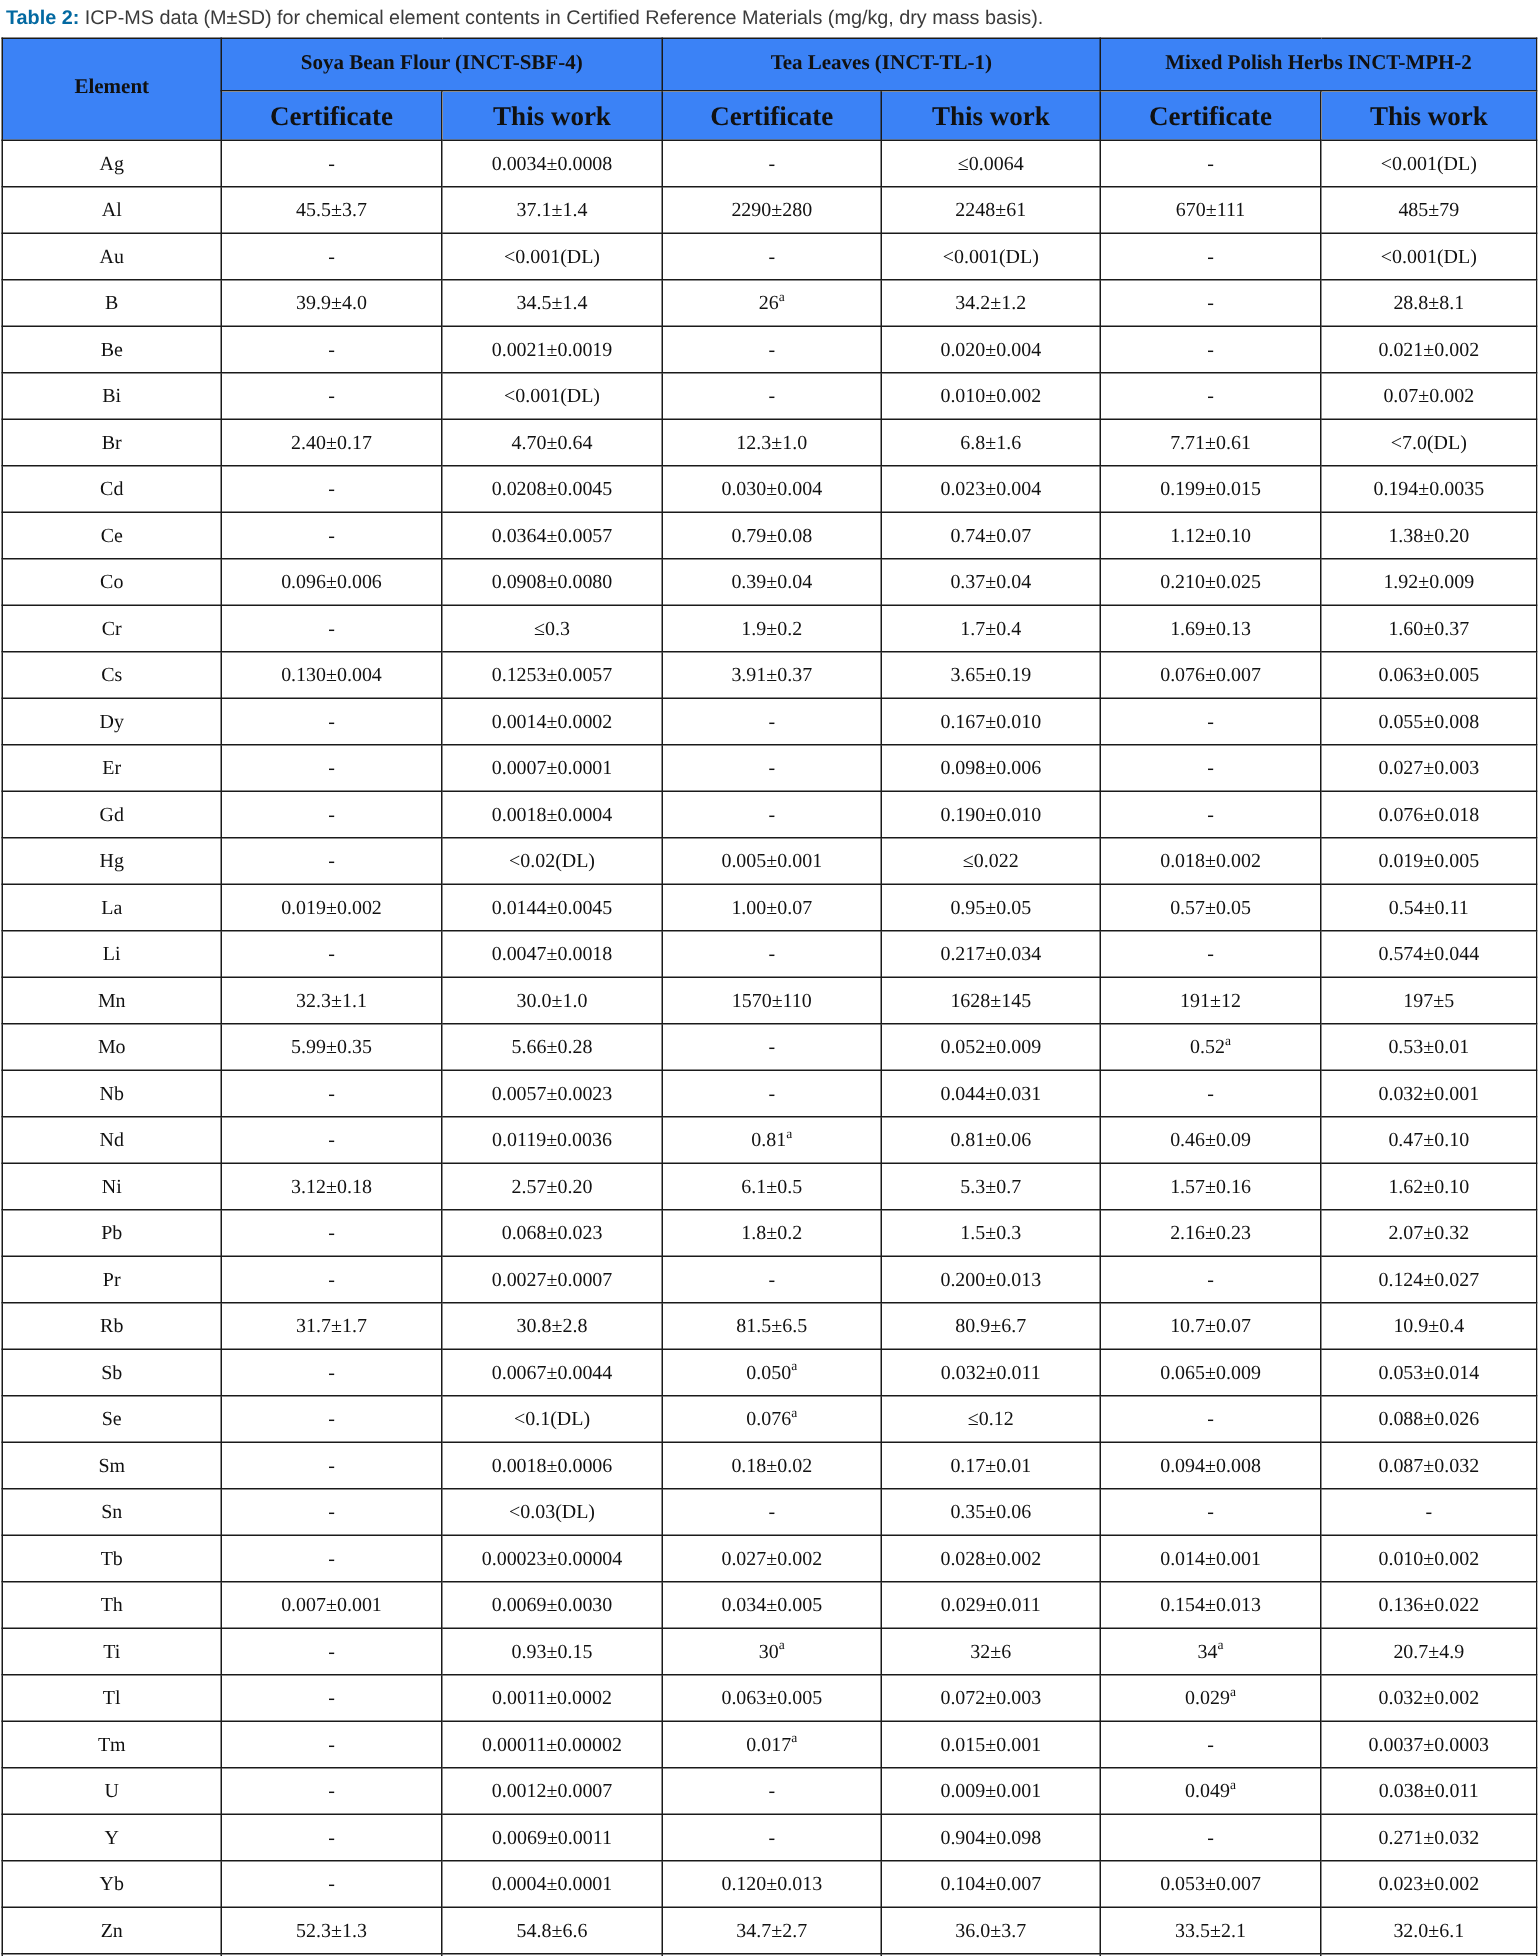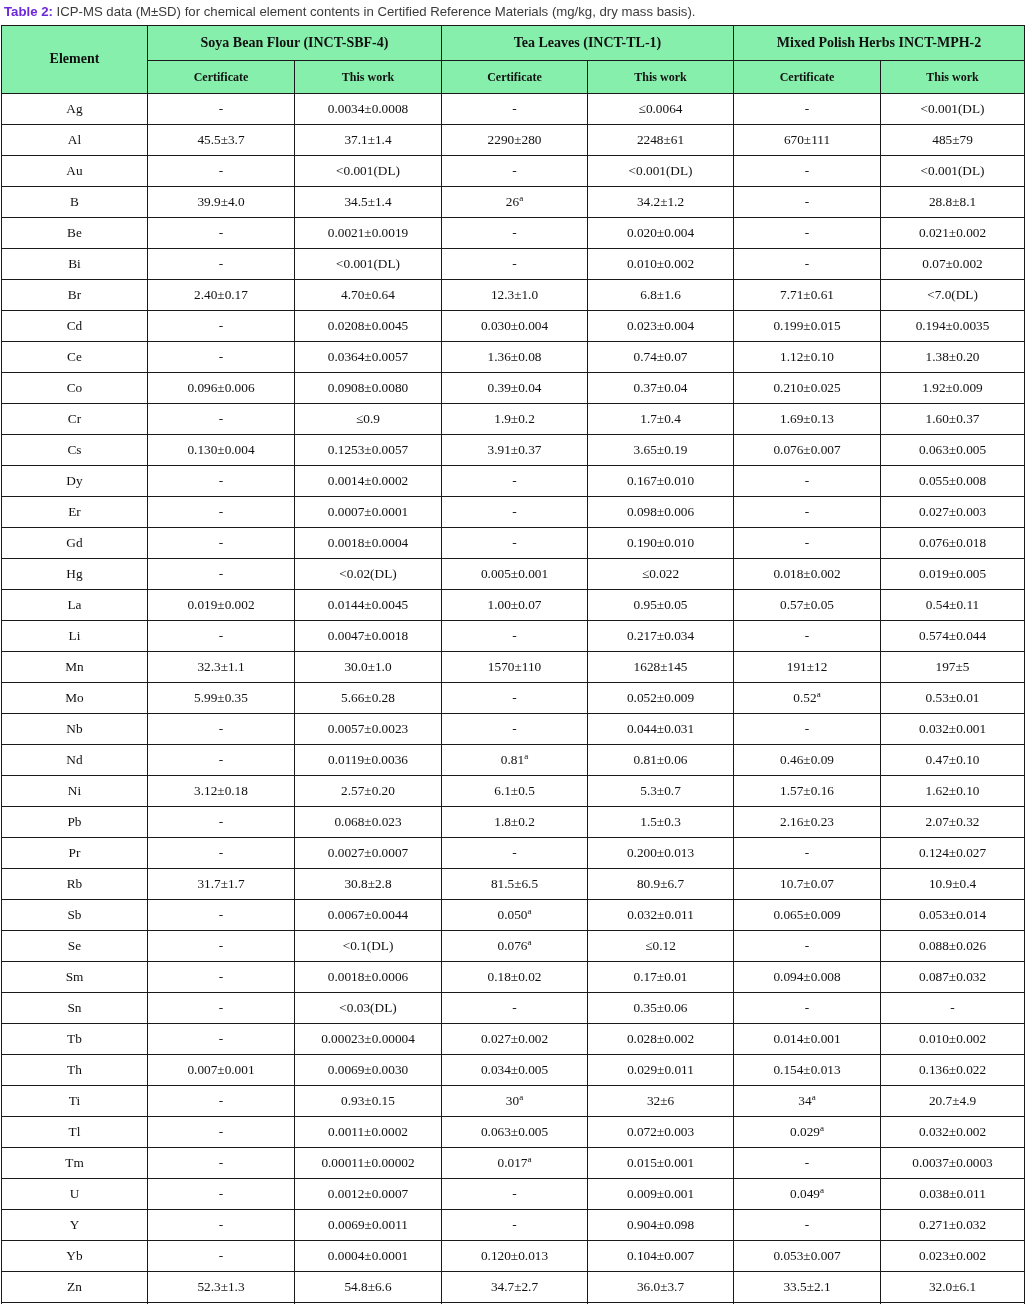--- a/index.html
+++ b/index.html
@@ -21,21 +21,21 @@
   .caption {
     font-family: "Liberation Sans", sans-serif;
     font-size: 13.2px;
     color: #3b3b3b;
     padding: 5px 4px 5px 4px;
     line-height: 1.1;
     white-space: nowrap;
   }
   .caption .cap-label {
     font-weight: bold;
-    color: #6d28d9;
+    color: #0369a1;
   }
   table.data {
     border-collapse: collapse;
     width: 1023px;
     margin-left: 1px;
     table-layout: fixed;
     border: 1px solid #1a1a1a;
   }
   table.data th,
   table.data td {
@@ -44,28 +44,28 @@
     vertical-align: middle;
     font-size: 13.3px;
     color: #111111;
     padding: 0;
     height: 30px;
     line-height: 30px;
     overflow: hidden;
     white-space: nowrap;
   }
   table.data thead th {
-    background: #86efac;
+    background: #3b82f6;
     font-weight: bold;
     font-size: 14px;
     height: 34px;
     line-height: 34px;
   }
   table.data thead tr.sub th {
-    font-size: 12px;
+    font-size: 18px;
     height: 32px;
     line-height: 32px;
   }
   table.data tbody td {
     background: #ffffff;
   }
   sup {
     font-size: 0.68em;
     vertical-align: super;
     line-height: 0;
@@ -184,38 +184,38 @@
           <td>0.0208±0.0045</td>
           <td>0.030±0.004</td>
           <td>0.023±0.004</td>
           <td>0.199±0.015</td>
           <td>0.194±0.0035</td>
         </tr>
         <tr>
           <td>Ce</td>
           <td>-</td>
           <td>0.0364±0.0057</td>
-          <td>1.36±0.08</td>
+          <td>0.79±0.08</td>
           <td>0.74±0.07</td>
           <td>1.12±0.10</td>
           <td>1.38±0.20</td>
         </tr>
         <tr>
           <td>Co</td>
           <td>0.096±0.006</td>
           <td>0.0908±0.0080</td>
           <td>0.39±0.04</td>
           <td>0.37±0.04</td>
           <td>0.210±0.025</td>
           <td>1.92±0.009</td>
         </tr>
         <tr>
           <td>Cr</td>
           <td>-</td>
-          <td>≤0.9</td>
+          <td>≤0.3</td>
           <td>1.9±0.2</td>
           <td>1.7±0.4</td>
           <td>1.69±0.13</td>
           <td>1.60±0.37</td>
         </tr>
         <tr>
           <td>Cs</td>
           <td>0.130±0.004</td>
           <td>0.1253±0.0057</td>
           <td>3.91±0.37</td>

